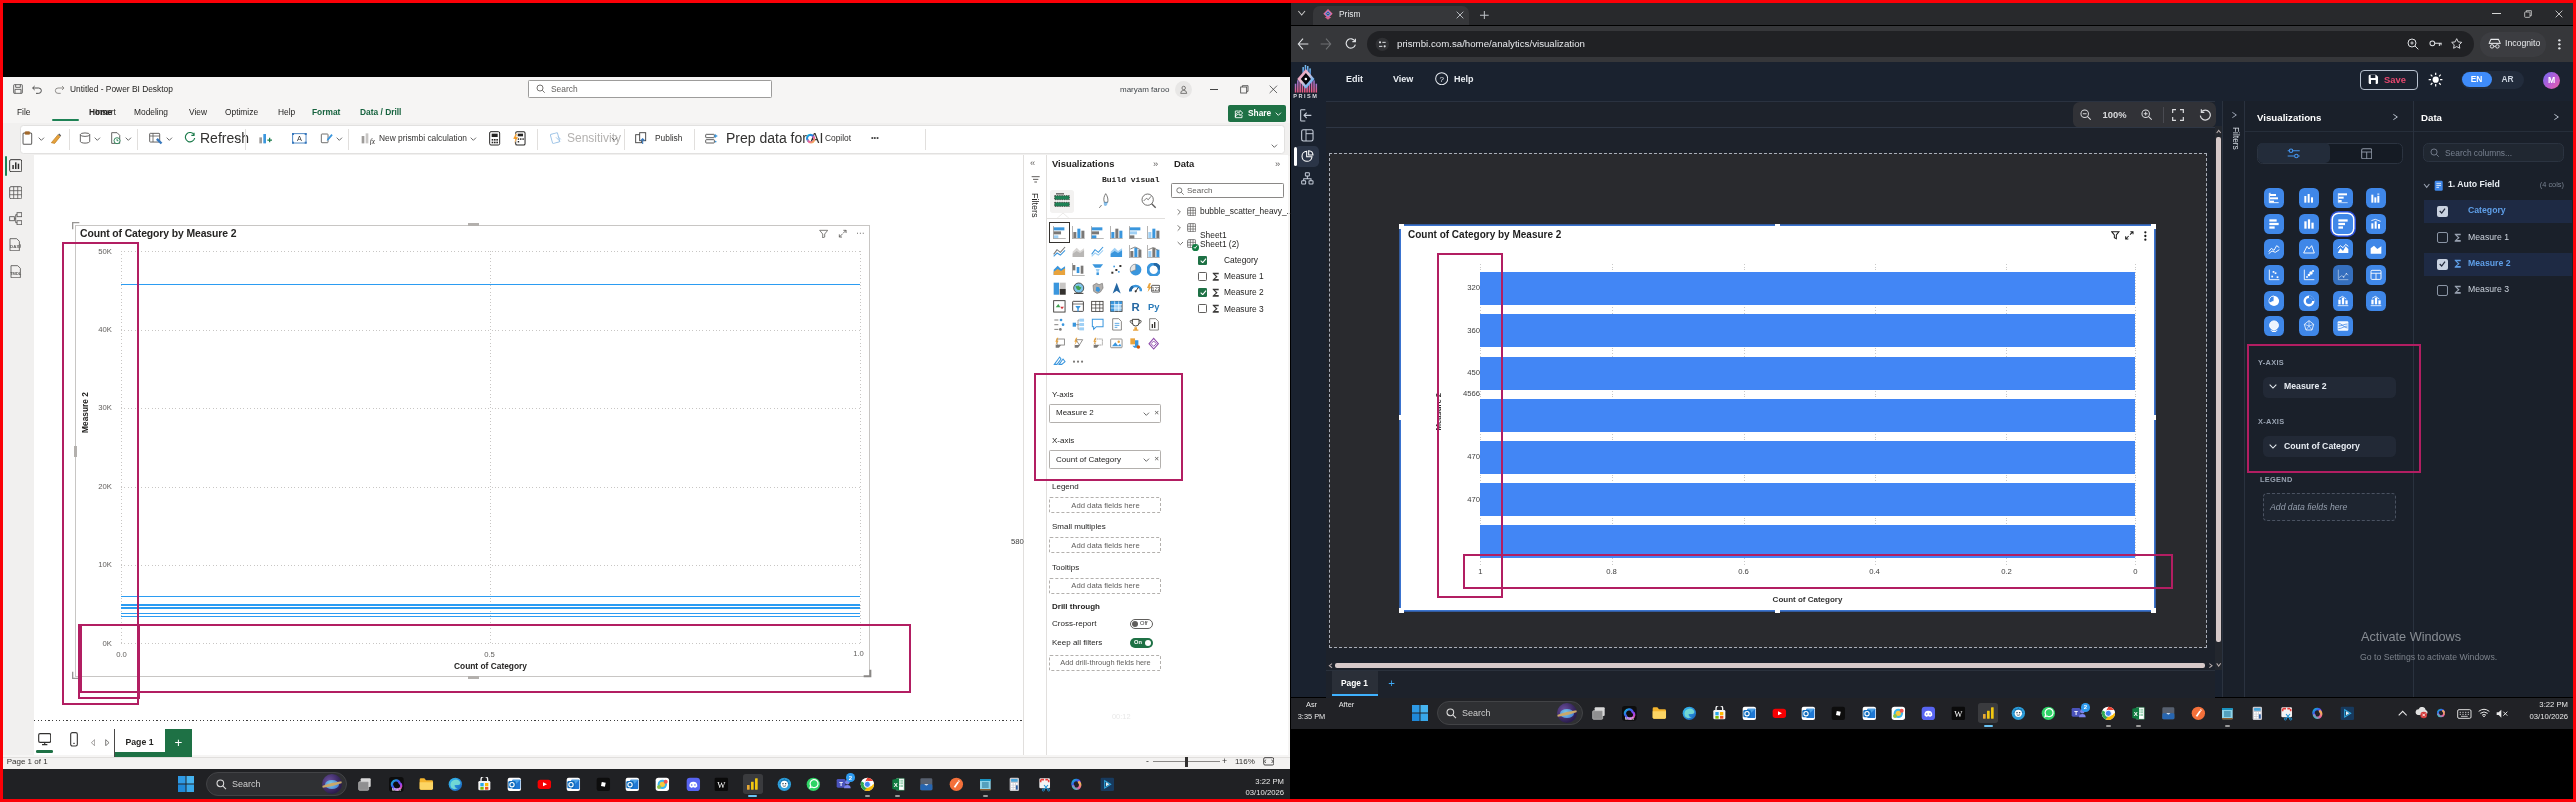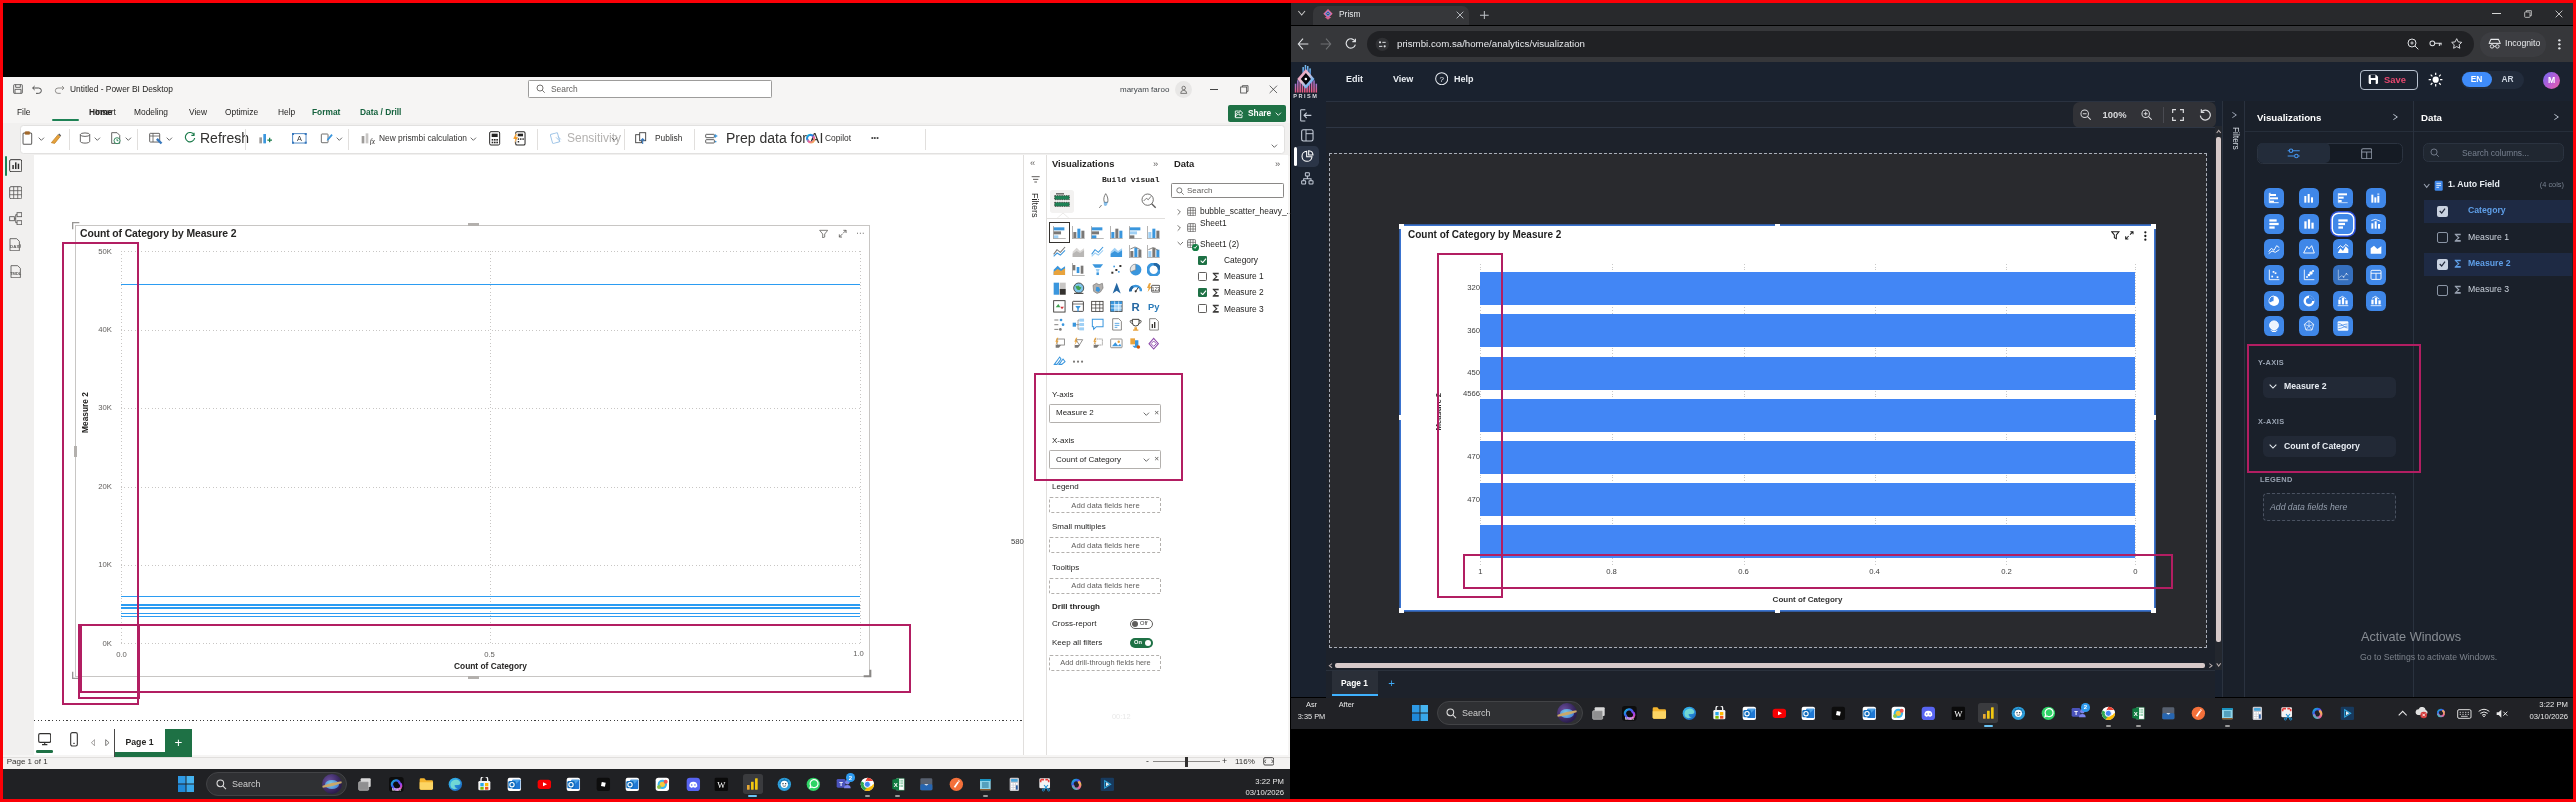--- a/index.html
+++ b/index.html
@@ -586,21 +586,21 @@
     <path d="M1 5 h12 M1 9 h12 M5 1 v12 M9 1 v12" stroke="#5b5a59" stroke-width="1"></path>
   </svg>
 <div class="a" style="top:203px;height:17px;line-height:17px;font-size:8.4px;color:#252423;font-weight:400;white-space:nowrap;left:1200px;">bubble_scatter_heavy_...</div>
 <svg class="a" style="left:1177px;top:224px" width="6.7" height="8" viewBox="0 0 10 12" xmlns="http://www.w3.org/2000/svg">
     <path d="M1 2 L5 6 L1 10" fill="none" stroke="#605e5c" stroke-width="1.3"></path>
   </svg>
 <svg class="a" style="left:1187px;top:223px" width="9.4" height="9.4" viewBox="0 0 14 14" xmlns="http://www.w3.org/2000/svg">
     <rect x="1" y="1" width="12" height="12" rx="1.5" fill="none" stroke="#5b5a59" stroke-width="1.2"></rect>
     <path d="M1 5 h12 M1 9 h12 M5 1 v12 M9 1 v12" stroke="#5b5a59" stroke-width="1"></path>
   </svg>
-<div class="a" style="top:215px;height:17px;line-height:17px;font-size:8.4px;color:#252423;font-weight:400;white-space:nowrap;left:1200px;">Sheet1</div>
+<div class="a" style="top:227px;height:17px;line-height:17px;font-size:8.4px;color:#252423;font-weight:400;white-space:nowrap;left:1200px;">Sheet1</div>
 <svg class="a" style="left:1177px;top:240px" width="6.7" height="8" viewBox="0 0 10 12" xmlns="http://www.w3.org/2000/svg">
     <path d="M1 3 L5 7 L9 3" fill="none" stroke="#605e5c" stroke-width="1.3"></path>
   </svg>
 <svg class="a" style="left:1187px;top:239px" width="9.4" height="9.4" viewBox="0 0 14 14" xmlns="http://www.w3.org/2000/svg">
     <rect x="1" y="1" width="12" height="12" rx="1.5" fill="none" stroke="#5b5a59" stroke-width="1.2"></rect>
     <path d="M1 5 h12 M1 9 h12 M5 1 v12 M9 1 v12" stroke="#5b5a59" stroke-width="1"></path>
   </svg>
 <div class="a" style="left:1192px;top:244px;width:6.7px;height:6.7px;background:#127d42;border-radius:50%;"></div>
 <svg class="a" style="left:1193px;top:245px" width="4.7" height="4" viewBox="0 0 7 6" xmlns="http://www.w3.org/2000/svg">
     <path d="M1 3 L3 5 L6 1" fill="none" stroke="#fff" stroke-width="1.4"></path>
@@ -1300,21 +1300,21 @@
 <div class="a" style="left:2247px;top:344px;width:174px;height:129px;border:2px solid #b21e62;z-index:60;"></div>
 <div class="a" style="top:108px;height:19.4px;line-height:19.4px;font-size:9.7px;color:#fff;font-weight:700;white-space:nowrap;left:2421px;">Data</div>
 <svg class="a" style="left:2553px;top:113px" width="6.7" height="8" viewBox="0 0 10 12" xmlns="http://www.w3.org/2000/svg">
     <path d="M2 2 L8 6 L2 10" fill="none" stroke="#b9c1cd" stroke-width="1.5"></path>
   </svg>
 <div class="a" style="left:2423px;top:143px;width:141px;height:19.4px;background:#202731;border:0.7px solid #2b3340;border-radius:5.4px;"></div>
 <svg class="a" style="left:2430px;top:148px" width="9.4" height="9.4" viewBox="0 0 14 14" xmlns="http://www.w3.org/2000/svg">
     <circle cx="6" cy="6" r="4.6" fill="none" stroke="#77808f" stroke-width="1.4"></circle>
     <path d="M9.5 9.5 L13 13" stroke="#77808f" stroke-width="1.4"></path>
   </svg>
-<div class="a" style="top:145px;height:34px;line-height:17px;font-size:8.4px;color:#77808f;font-weight:400;white-space:nowrap;left:2445px;margin-left:17px;">Search columns...</div>
+<div class="a" style="top:145px;height:34px;line-height:17px;font-size:8.4px;color:#77808f;font-weight:400;white-space:nowrap;left:2445px;">Search columns...</div>
 <svg class="a" style="left:2423px;top:182px" width="7.4" height="7.4" viewBox="0 0 11 11" xmlns="http://www.w3.org/2000/svg">
     <path d="M1.5 3 L5.5 8 L9.5 3" fill="none" stroke="#9aa3b2" stroke-width="1.5"></path>
   </svg>
 <svg class="a" style="left:2434px;top:180px" width="9.4" height="11.4" viewBox="0 0 14 17" xmlns="http://www.w3.org/2000/svg">
     <rect x="1" y="1" width="12" height="15" rx="2" fill="#3f87e8"></rect>
     <path d="M3.5 5 h7 M3.5 8 h7 M3.5 11 h4" stroke="#fff" stroke-width="1.2"></path>
   </svg>
 <div class="a" style="top:176px;height:17.4px;line-height:17.4px;font-size:8.7px;color:#e8edf2;font-weight:600;white-space:nowrap;left:2448px;">1. Auto Field</div>
 <div class="a" style="top:178px;height:14.7px;line-height:14.7px;font-size:7.4px;color:#77818f;font-weight:400;white-space:nowrap;left:2095px;width:469px;text-align:right;">(4 cols)</div>
 <div class="a" style="left:2424px;top:200px;width:148px;height:23px;background:#1e2a44;"></div>

